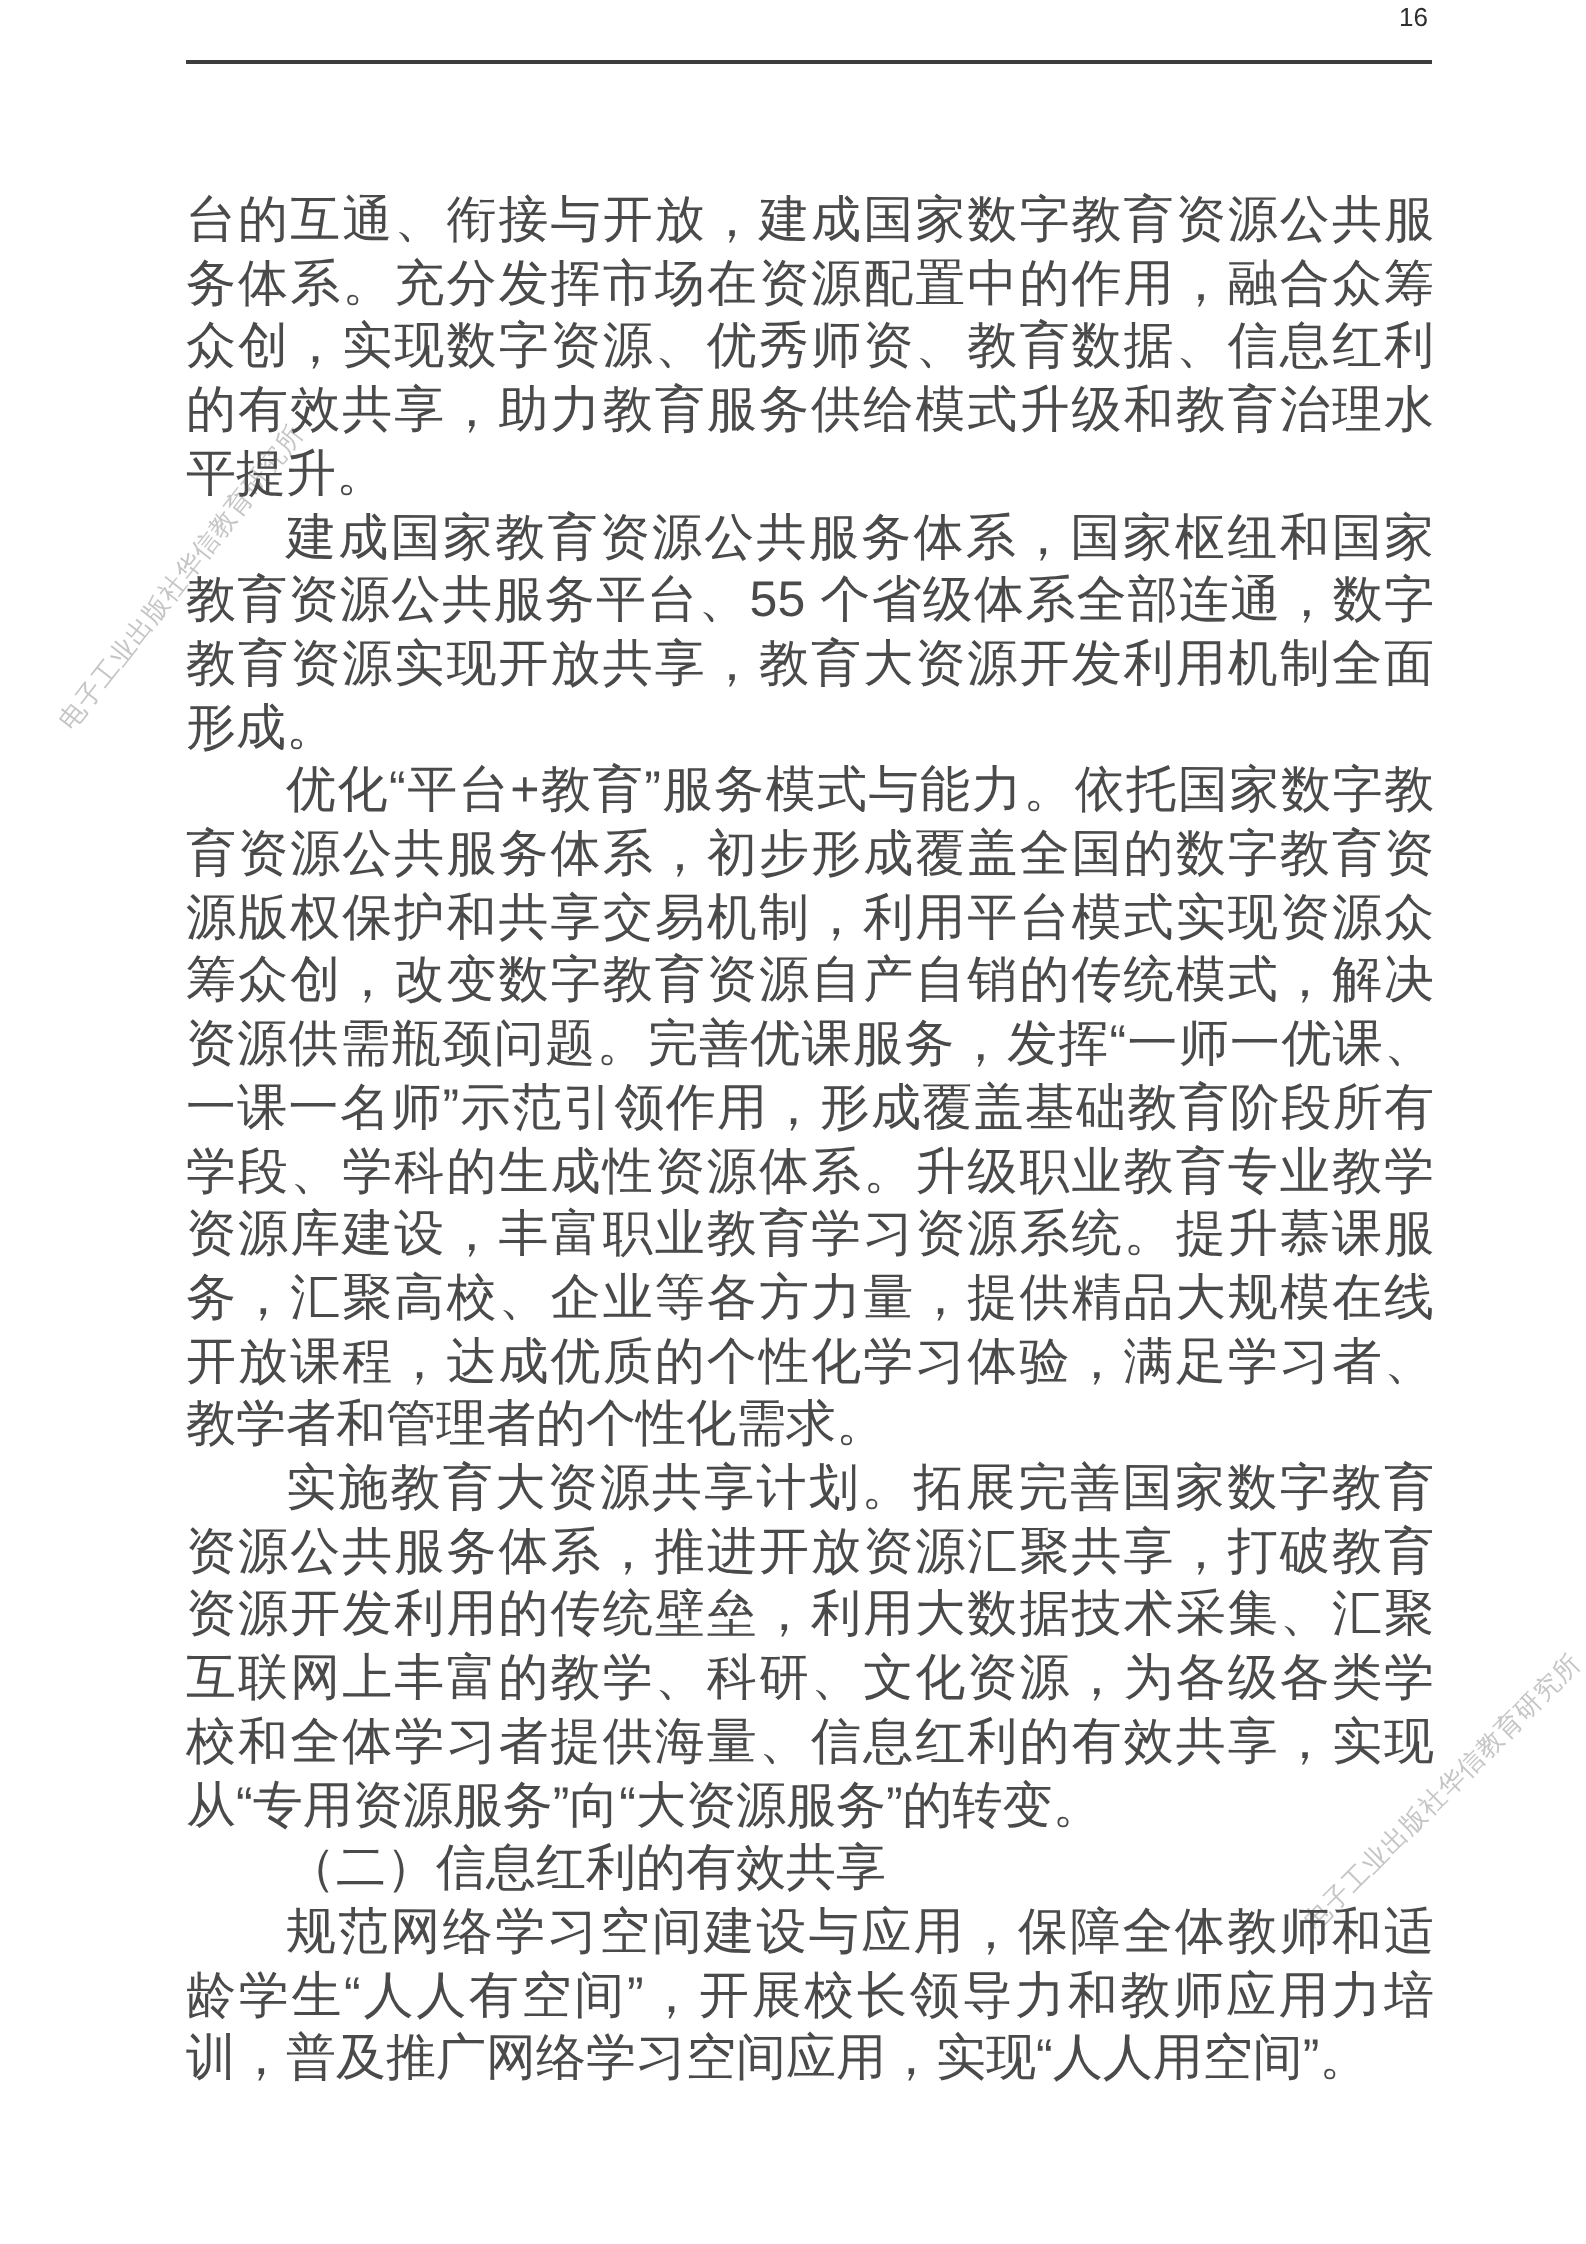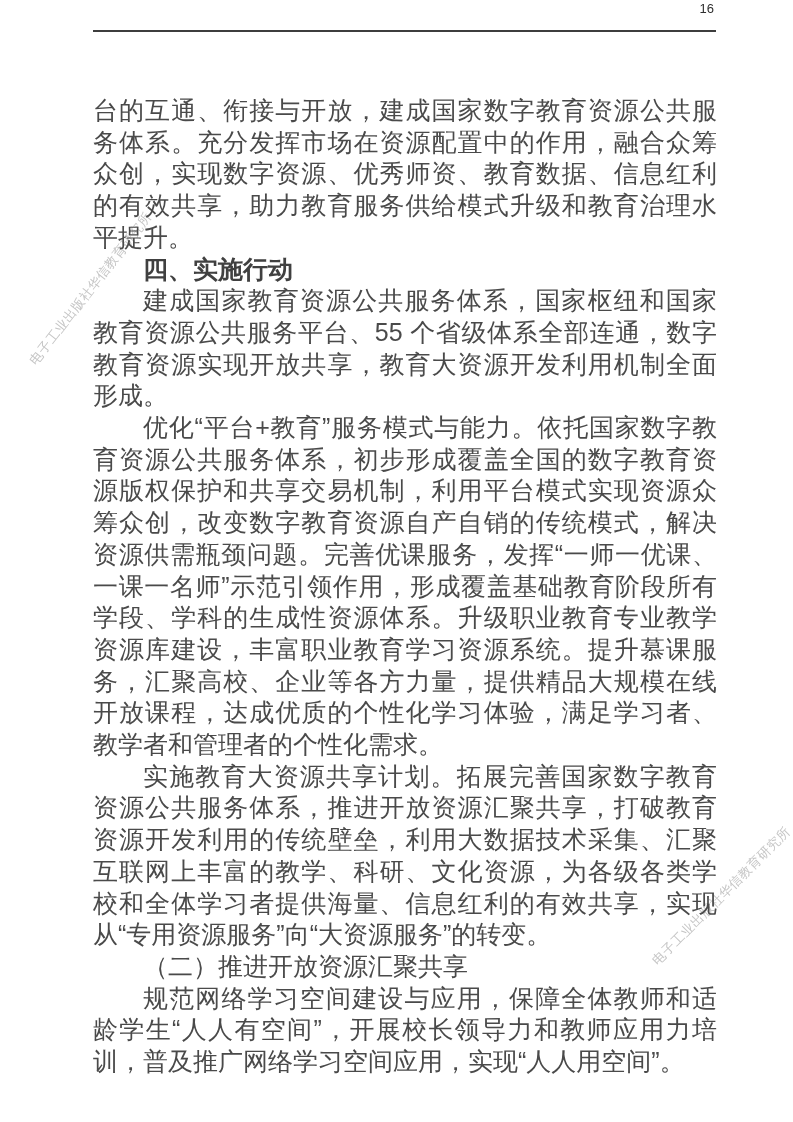--- a/index.html
+++ b/index.html
@@ -86,21 +86,20 @@
   <div class="page-number">16</div>
 
   <div class="header-rule"></div>
 
   <div class="watermark wm-left">电子工业出版社华信教育研究所</div>
 
   <div class="watermark wm-right">电子工业出版社华信教育研究所</div>
 
   <div class="body-text">
     <p class="no-indent">台的互通、衔接与开放，建成国家数字教育资源公共服务体系。充分发挥市场在资源配置中的作用，融合众筹众创，实现数字资源、优秀师资、教育数据、信息红利的有效共享，助力教育服务供给模式升级和教育治理水平提升。</p>
-    <p class="section-heading">四、实施行动</p>
     <p>建成国家教育资源公共服务体系，国家枢纽和国家教育资源公共服务平台、55 个省级体系全部连通，数字教育资源实现开放共享，教育大资源开发利用机制全面形成。</p>
     <p>优化“平台+教育”服务模式与能力。依托国家数字教育资源公共服务体系，初步形成覆盖全国的数字教育资源版权保护和共享交易机制，利用平台模式实现资源众筹众创，改变数字教育资源自产自销的传统模式，解决资源供需瓶颈问题。完善优课服务，发挥“一师一优课、一课一名师”示范引领作用，形成覆盖基础教育阶段所有学段、学科的生成性资源体系。升级职业教育专业教学资源库建设，丰富职业教育学习资源系统。提升慕课服务，汇聚高校、企业等各方力量，提供精品大规模在线开放课程，达成优质的个性化学习体验，满足学习者、教学者和管理者的个性化需求。</p>
     <p>实施教育大资源共享计划。拓展完善国家数字教育资源公共服务体系，推进开放资源汇聚共享，打破教育资源开发利用的传统壁垒，利用大数据技术采集、汇聚互联网上丰富的教学、科研、文化资源，为各级各类学校和全体学习者提供海量、信息红利的有效共享，实现从“专用资源服务”向“大资源服务”的转变。</p>
-    <p>（二）推进开放资源汇聚共享</p>
+    <p>（二）信息红利的有效共享</p>
     <p>规范网络学习空间建设与应用，保障全体教师和适龄学生“人人有空间”，开展校长领导力和教师应用力培训，普及推广网络学习空间应用，实现“人人用空间”。</p>
   </div>
 
 </div>
 
 </body></html>

